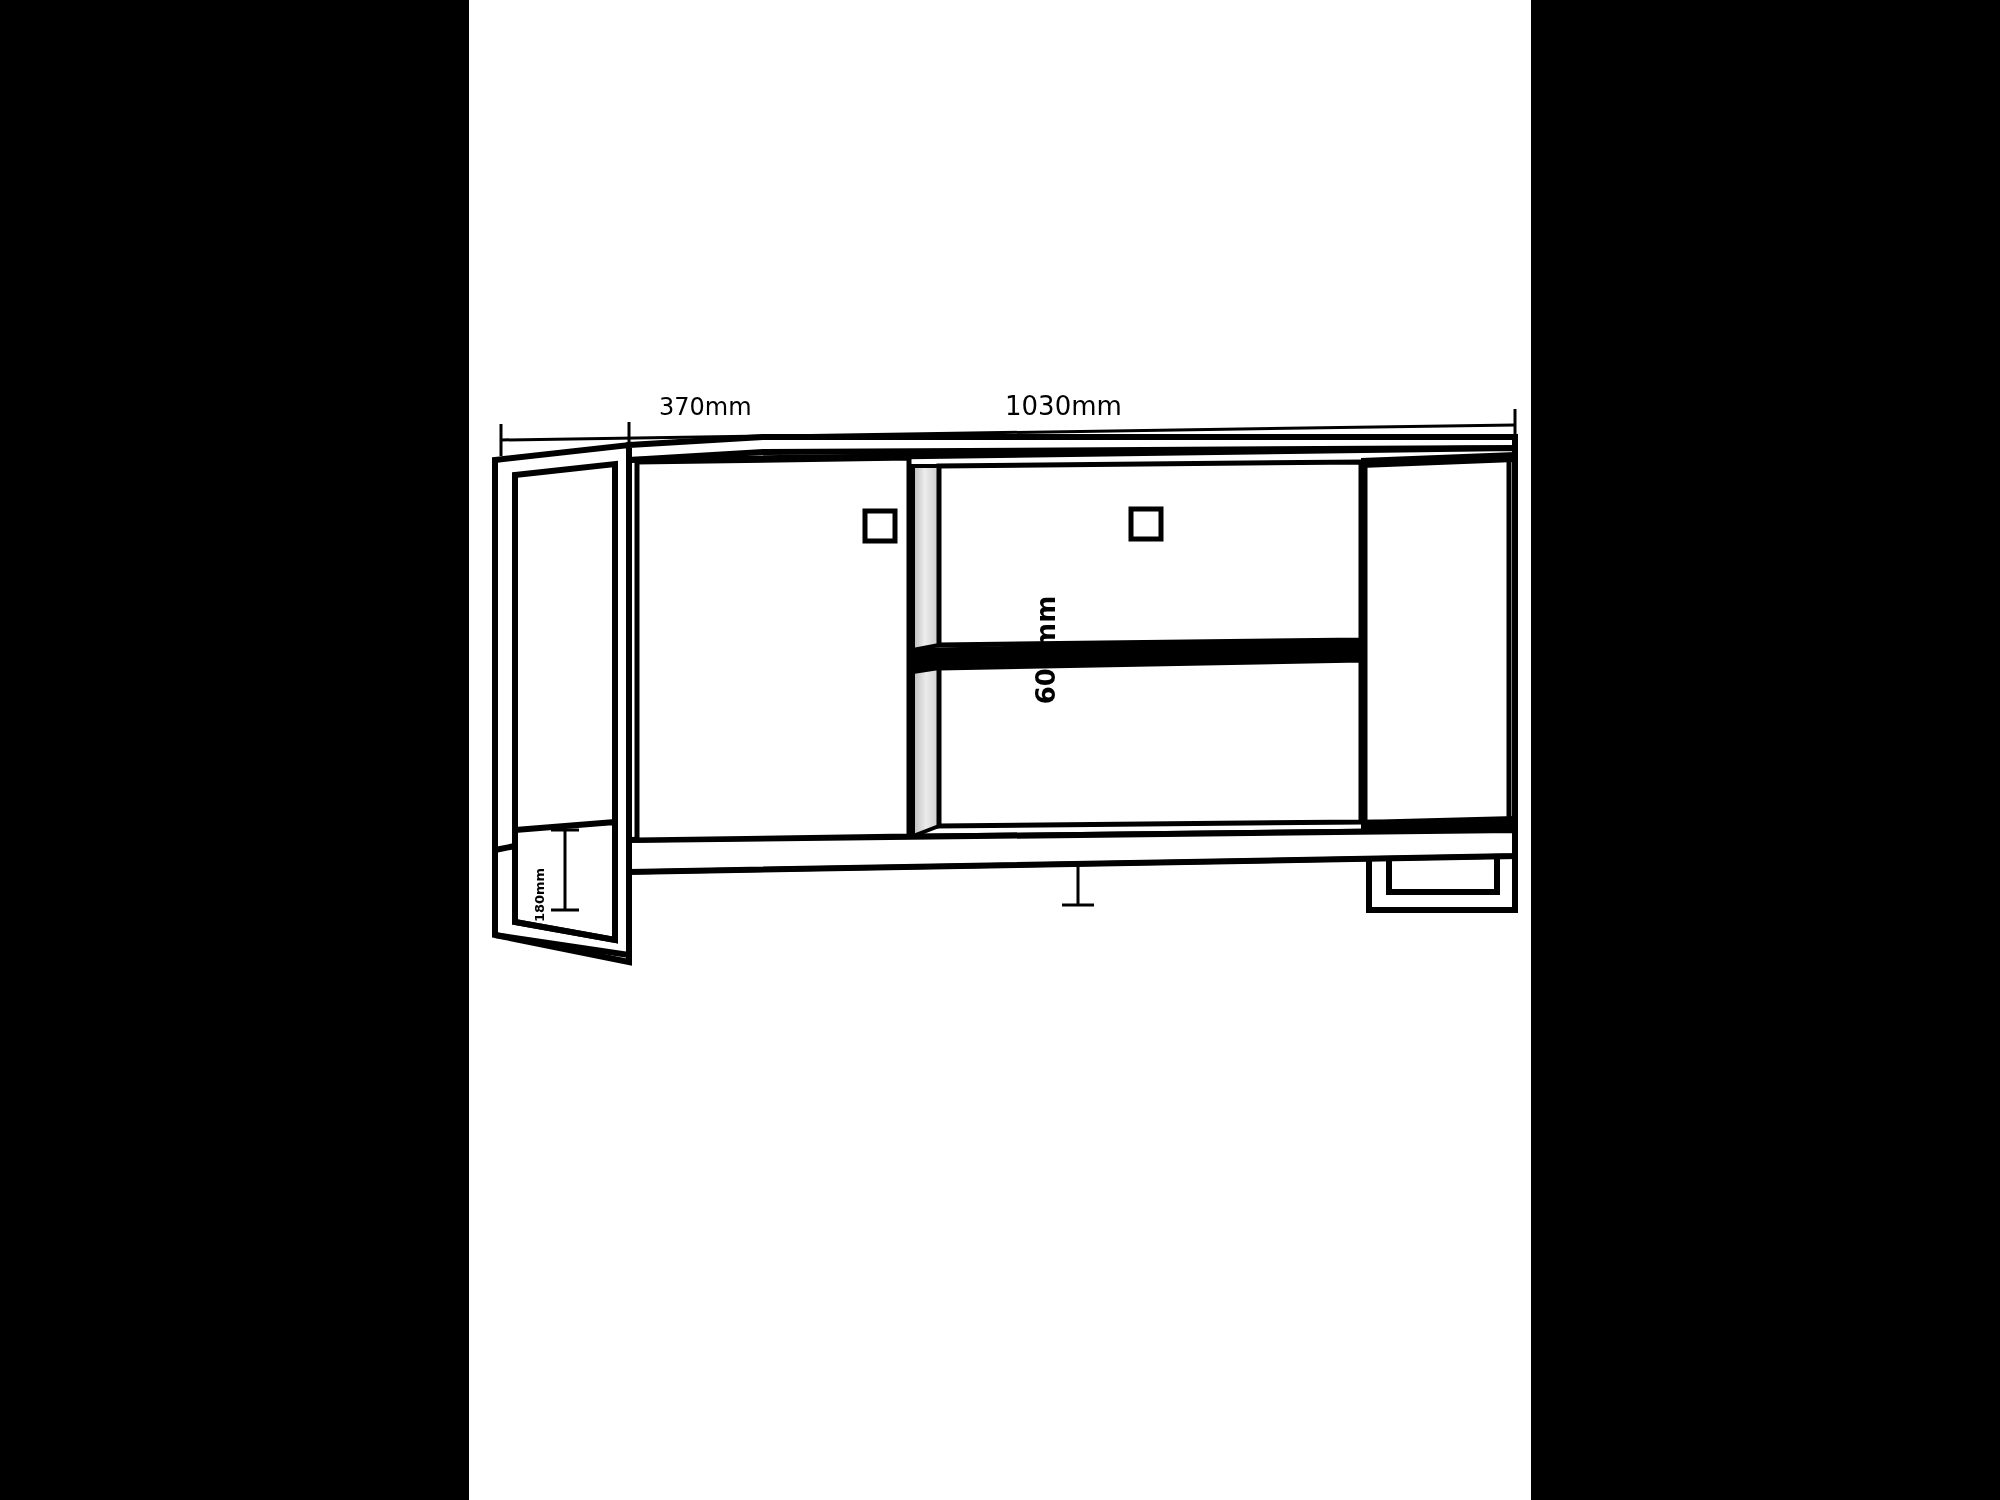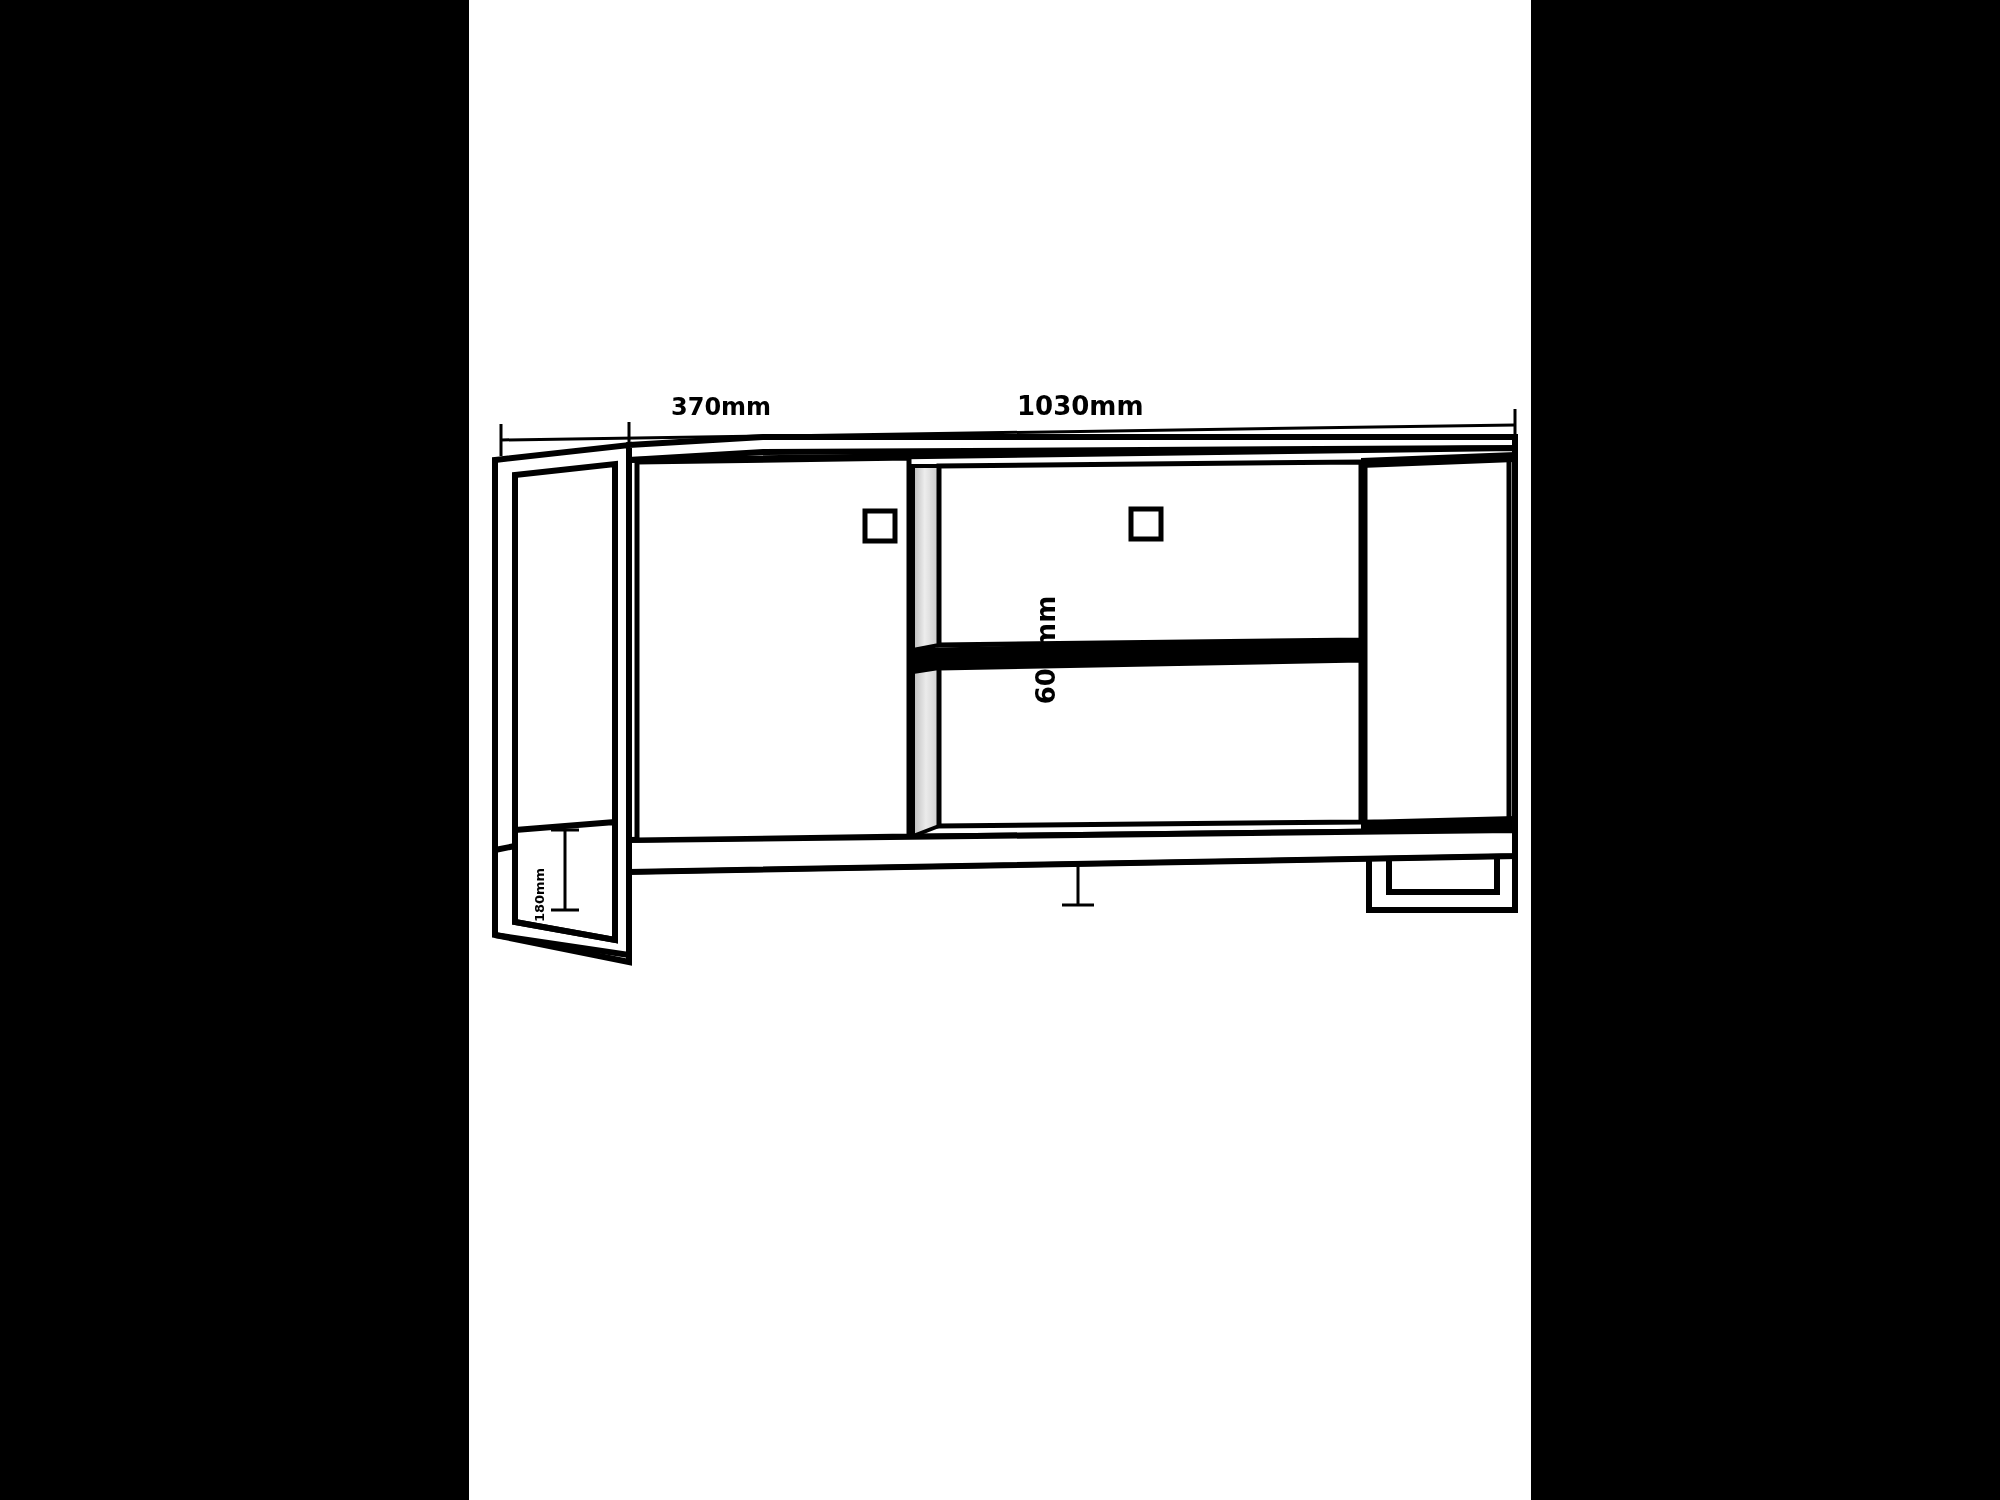--- a/index.html
+++ b/index.html
@@ -31,23 +31,22 @@
     position: absolute;
     left: 0;
     top: 0;
     width: 1062px;
     height: 1500px;
   }
   .dim-label {
     position: absolute;
     color: #000000;
     font-family: "DejaVu Sans", sans-serif;
-    font-weight: bold;
+    font-weight: normal;
     white-space: nowrap;
-    margin-left: 12px;
   }
   #label-width {
     left: 536px;
     top: 391px;
     font-size: 26px;
     text-align: center;
   }
   #label-depth {
     left: 190px;
     top: 393px;

